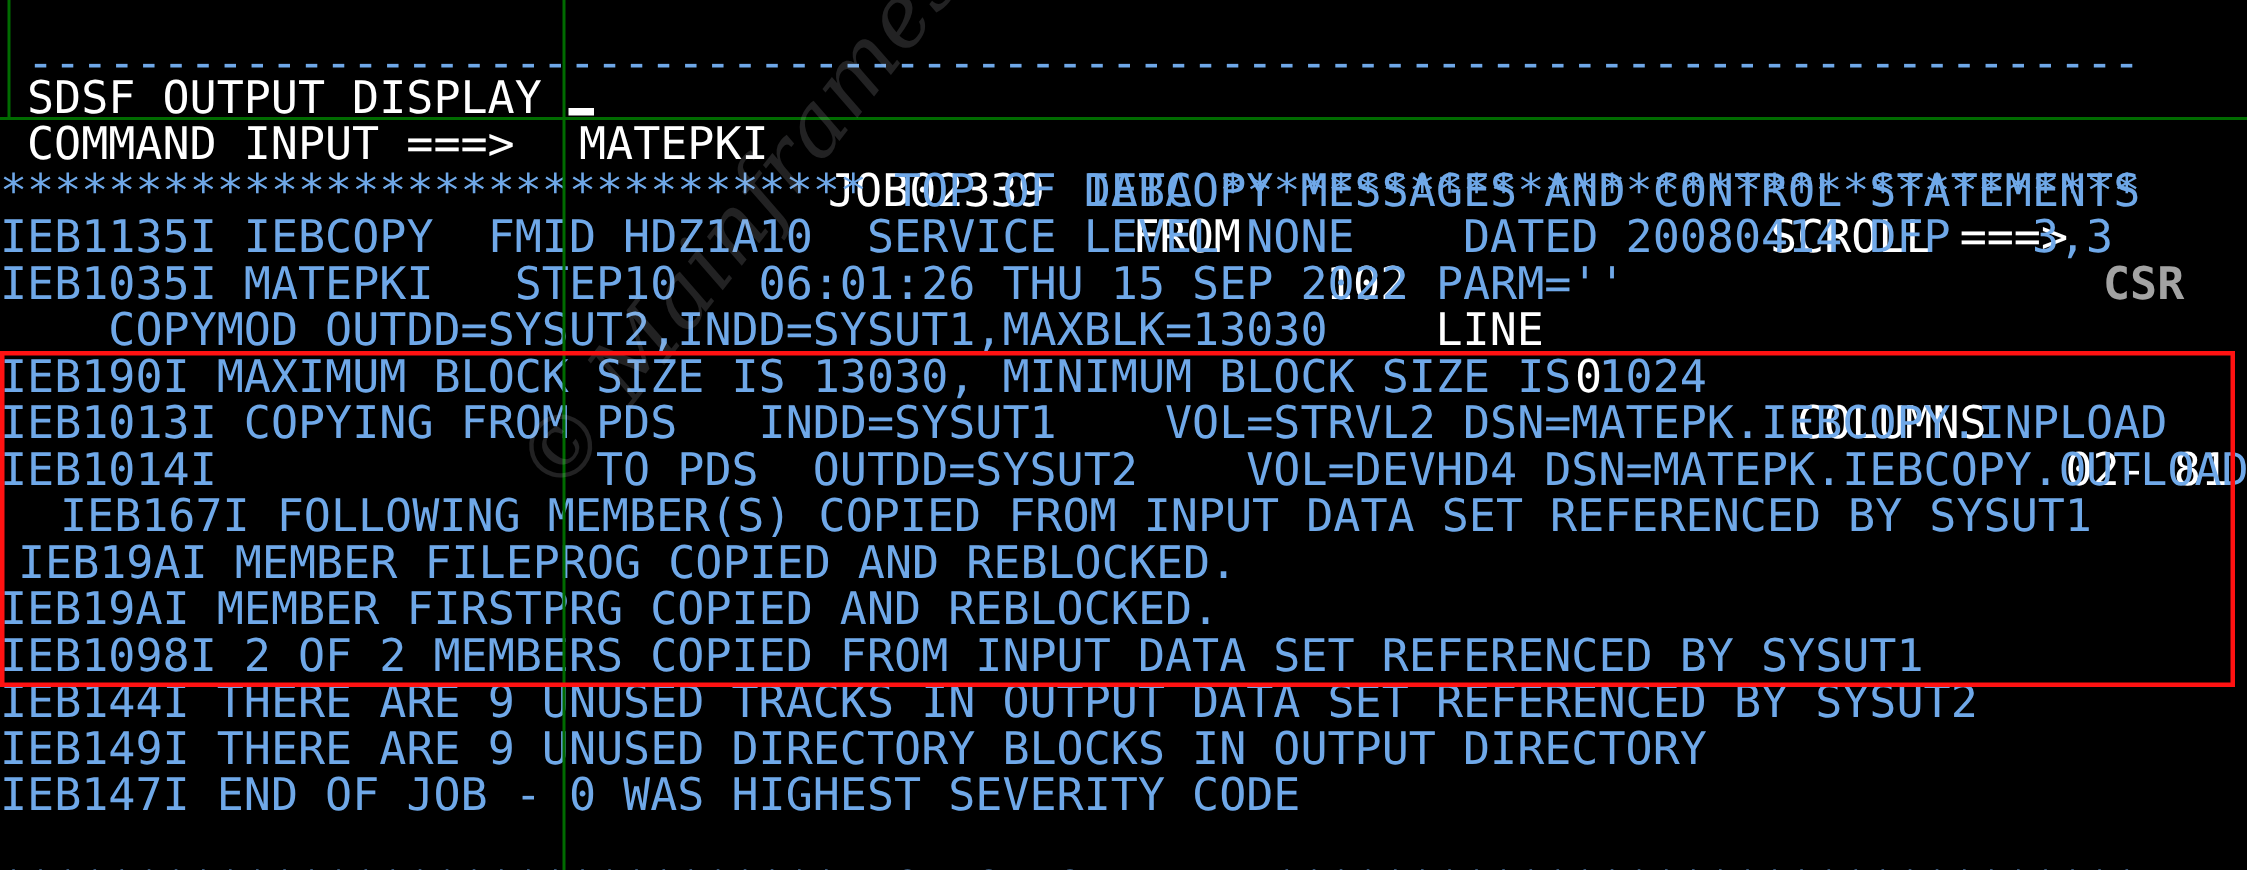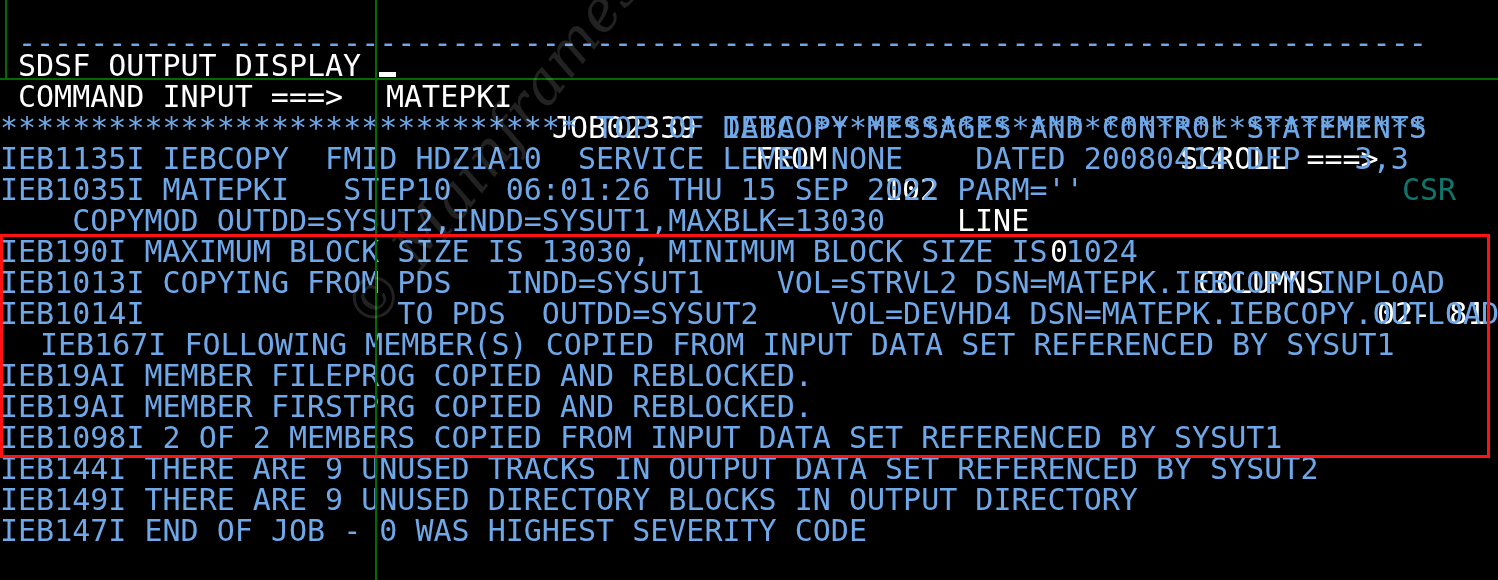--- a/index.html
+++ b/index.html
@@ -55,21 +55,21 @@
     width: 1498px;
     height: 31px;
     line-height: 31px;
     white-space: pre;
     font-size: 30px;
     letter-spacing: 0px;
   }
 
   .blue   { color: #6fa8e8; }
   .white  { color: #ffffff; }
-  .red    { color: #0f766e; }
+  .red    { color: #a3a3a3; font-weight: bold; }
 
   .cell {
     position: absolute;
     white-space: pre;
   }
 
   
   .vline {
     position: absolute;
     width: 2px;
@@ -144,21 +144,21 @@
     </div>
 
     <div class="row blue" style="top:112px;"><span class="cell" style="left:0px;">                                        IEBCOPY MESSAGES AND CONTROL STATEMENTS</span></div>
     <div class="row blue" style="top:143px;padding-left:16px;"><span class="cell" style="left:0px;">IEB1135I IEBCOPY  FMID HDZ1A10  SERVICE LEVEL NONE    DATED 20080414 DFP   3,3</span></div>
     <div class="row blue" style="top:174px;padding-left:19px;"><span class="cell" style="left:0px;">IEB1035I MATEPKI   STEP10   06:01:26 THU 15 SEP 2022 PARM=''</span></div>
     <div class="row blue" style="top:205px;"><span class="cell" style="left:0px;">    COPYMOD OUTDD=SYSUT2,INDD=SYSUT1,MAXBLK=13030</span></div>
     <div class="row blue" style="top:236px;"><span class="cell" style="left:0px;">IEB190I MAXIMUM BLOCK SIZE IS 13030, MINIMUM BLOCK SIZE IS 1024</span></div>
     <div class="row blue" style="top:267px;"><span class="cell" style="left:0px;">IEB1013I COPYING FROM PDS   INDD=SYSUT1    VOL=STRVL2 DSN=MATEPK.IEBCOPY.INPLOAD</span></div>
     <div class="row blue" style="top:298px;"><span class="cell" style="left:0px;">IEB1014I              TO PDS  OUTDD=SYSUT2    VOL=DEVHD4 DSN=MATEPK.IEBCOPY.OUTLOAD</span></div>
     <div class="row blue" style="top:329px;"><span class="cell" style="left:0px;margin-left:40px;">IEB167I FOLLOWING MEMBER(S) COPIED FROM INPUT DATA SET REFERENCED BY SYSUT1</span></div>
-    <div class="row blue" style="top:360px;"><span class="cell" style="left:0px;">IEB19AI MEMBER FILEPROG COPIED AND REBLOCKED.</span></div>
+    <div class="row blue" style="top:360px;"><span class="cell" style="left:0px;padding-left:12px;">IEB19AI MEMBER FILEPROG COPIED AND REBLOCKED.</span></div>
     <div class="row blue" style="top:391px;"><span class="cell" style="left:0px;">IEB19AI MEMBER FIRSTPRG COPIED AND REBLOCKED.</span></div>
     <div class="row blue" style="top:422px;"><span class="cell" style="left:0px;">IEB1098I 2 OF 2 MEMBERS COPIED FROM INPUT DATA SET REFERENCED BY SYSUT1</span></div>
     <div class="row blue" style="top:453px;"><span class="cell" style="left:0px;">IEB144I THERE ARE 9 UNUSED TRACKS IN OUTPUT DATA SET REFERENCED BY SYSUT2</span></div>
     <div class="row blue" style="top:484px;"><span class="cell" style="left:0px;">IEB149I THERE ARE 9 UNUSED DIRECTORY BLOCKS IN OUTPUT DIRECTORY</span></div>
     <div class="row blue" style="top:515px;"><span class="cell" style="left:0px;">IEB147I END OF JOB - 0 WAS HIGHEST SEVERITY CODE</span></div>
 
     <div class="row blue" style="top:546px;">
       <span class="cell" style="left:0px;">******************************* BOTTOM OF DATA ********************************</span>
     </div>
 

